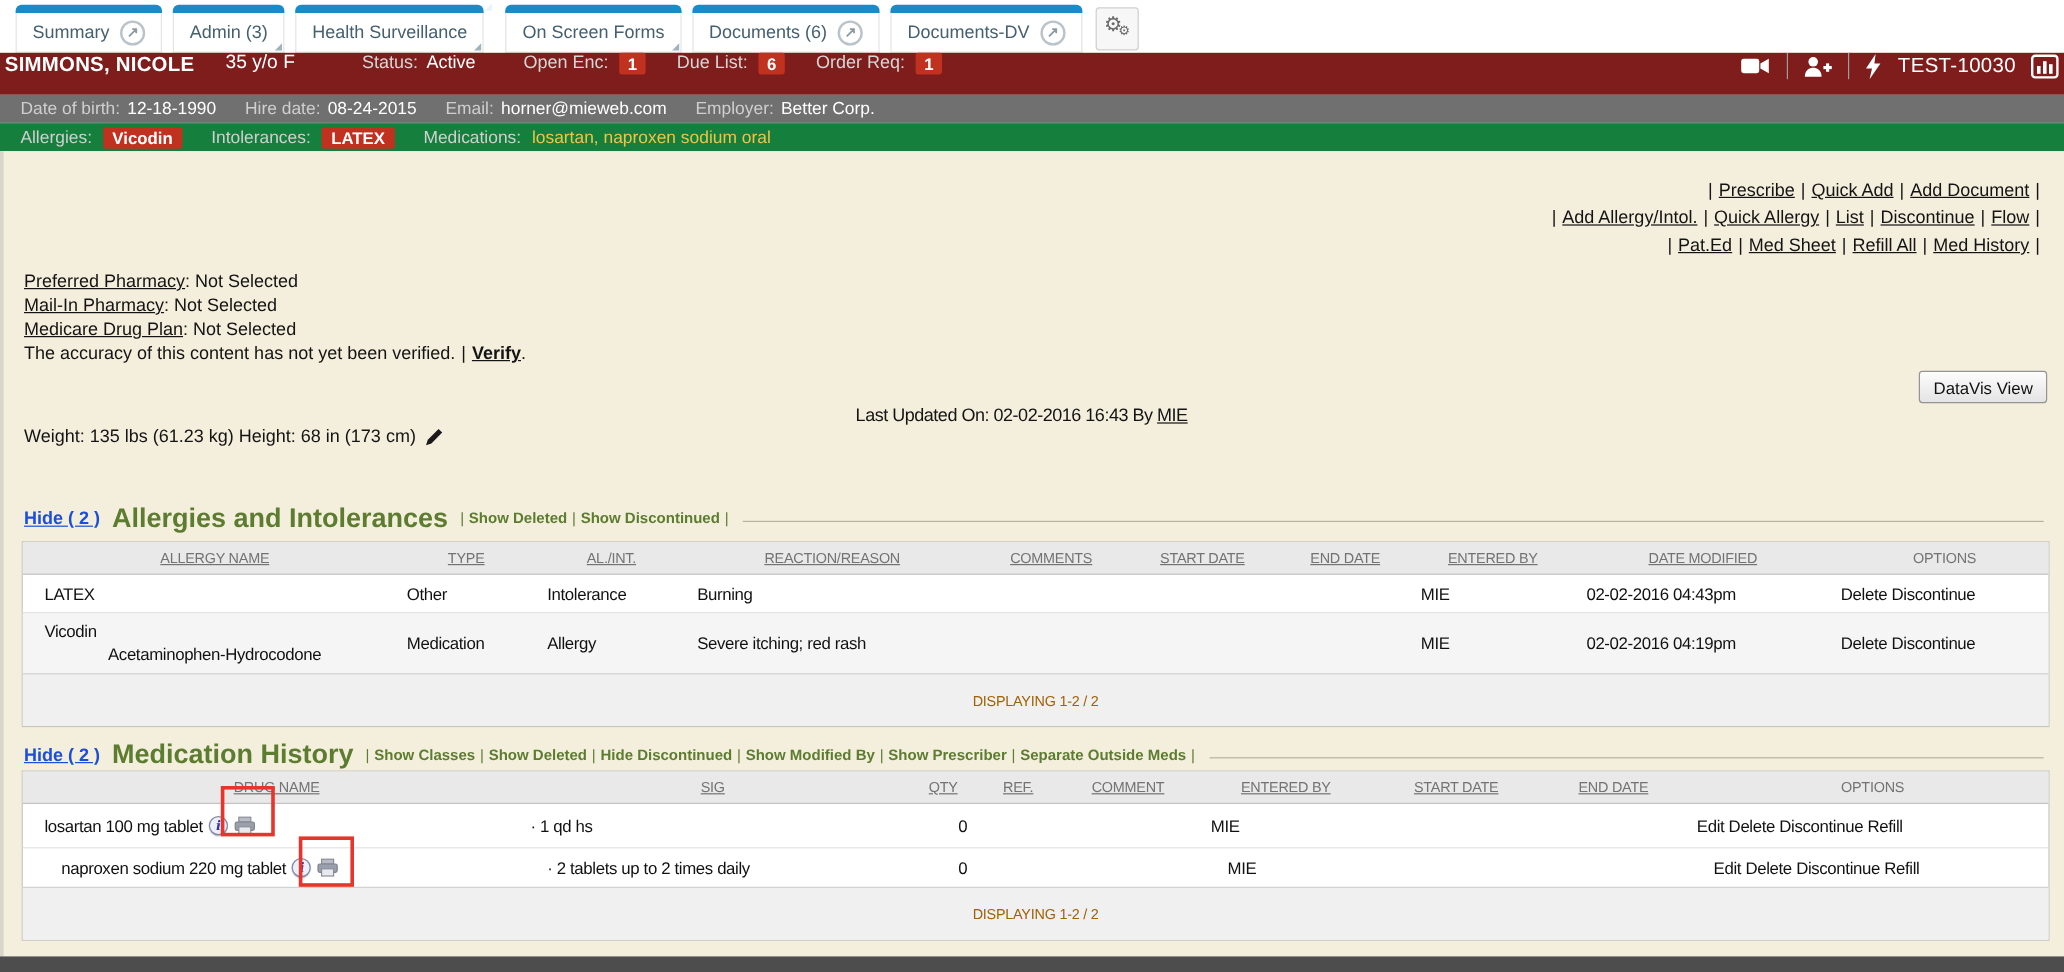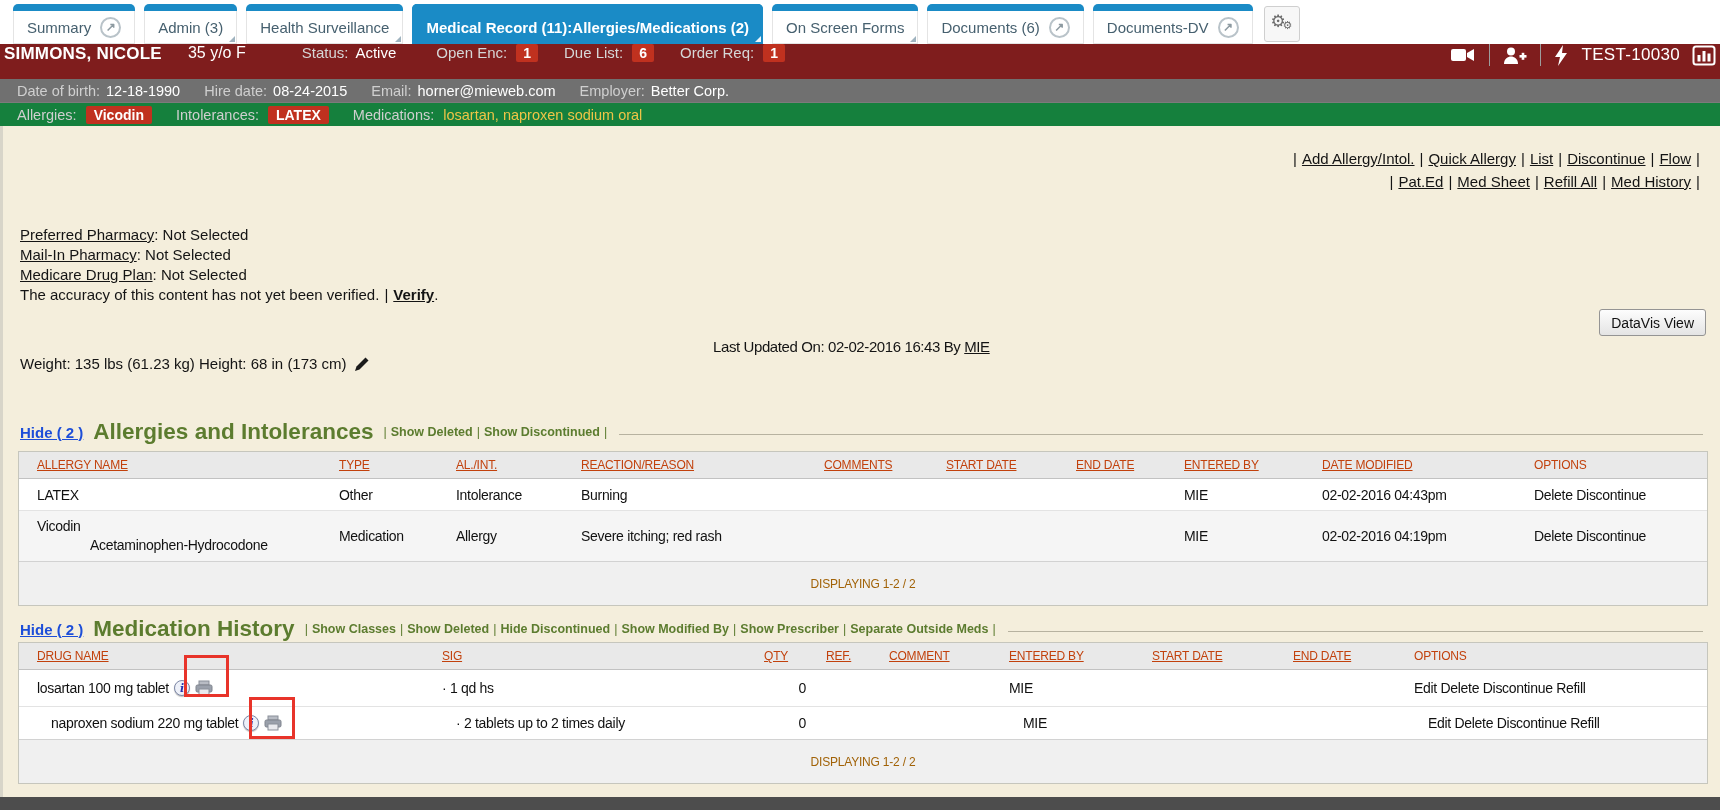--- a/index.html
+++ b/index.html
@@ -75,21 +75,21 @@
   .sec-links { display:flex; align-items:center; margin-left:6px; white-space:nowrap; }
   .slink { color:#5c7c2f; font-weight:bold; font-size:12.5px; cursor:pointer; }
   .gp { color:#5c7c2f; font-size:12.5px; margin:0 4px; }
   .sec-line { flex:1; border-top:1px solid #b7b2a0; margin-left:8px; margin-top:4px; }
   
   .tbl { position:absolute; left:15px; width:1690px; background:#fff; border:1px solid #c6c6bd; }
   .agrid { display:grid; grid-template-columns:302px 117px 125px 243px 122px 130px 108px 138px 212px 1fr; }
   .mgrid { display:grid; grid-template-columns:405px 322px 62px 63px 120px 143px 141px 121px 1fr; }
   .thead { background:#e9e9e9; border-bottom:1px solid #c2c2c2; }
   .thead .c { height:26px; }
-  .hc { font-size:12px; color:#c2410c; letter-spacing:-0.2px; cursor:pointer; }
+  .hc { font-size:12px; color:#737373; letter-spacing:-0.2px; cursor:pointer;justify-content:center; }
   .hc span { text-decoration:underline; }
   .hc.nound span { text-decoration:none; }
   .c { display:flex; align-items:center; padding-left:18px; white-space:nowrap; overflow:visible; }
   .trow .c { font-size:14px; color:#111; letter-spacing:-0.3px; }
   .row-h31 .c { height:31px; }
   .row-h50 .c { height:50px; }
   .row-h36 .c { height:36px; }
   .row-h32 .c { height:32px;padding-left:32px; }
   .alt { background:#f5f5f5; }
   .rowline { border-top:1px solid #e3e3e3; }
@@ -134,23 +134,20 @@
     </div>
     <div class="tab">
       <div class="tab-top"></div>
       <div class="tab-body">
           <span>Health Surveillance</span>
         </div>
       <span class="fold"></span>
     </div>
     <div class="tab active">
       <div class="tab-top"></div>
-      <div class="tab-body">
-          <span>Medical Record (11):Allergies/Medications (2)</span>
-        </div>
       <span class="fold"></span>
     </div>
     <div class="tab">
       <div class="tab-top"></div>
       <div class="tab-body">
           <span>On Screen Forms</span>
         </div>
       <span class="fold"></span>
     </div>
     <div class="tab">
@@ -239,20 +236,23 @@
     <span class="dlabel ml24">Intolerances:</span>
     <span class="badge2">LATEX</span>
     <span class="dlabel ml24">Medications:</span>
     <span class="meds-gold">losartan, naproxen sodium oral</span>
   </div>
 
   <div class="content">
 
     <div class="qlinks">
       <div>
+        <span class="p">|</span><span class="ql">Prescribe</span><span class="p">|</span><span class="ql">Quick Add</span><span class="p">|</span><span class="ql">Add Document</span><span class="p">|</span>
+      </div>
+      <div>
         <span class="p">|</span><span class="ql">Add Allergy/Intol.</span><span class="p">|</span><span class="ql">Quick Allergy</span><span class="p">|</span><span class="ql">List</span><span class="p">|</span><span class="ql">Discontinue</span><span class="p">|</span><span class="ql">Flow</span><span class="p">|</span>
       </div>
       <div>
         <span class="p">|</span><span class="ql">Pat.Ed</span><span class="p">|</span><span class="ql">Med Sheet</span><span class="p">|</span><span class="ql">Refill All</span><span class="p">|</span><span class="ql">Med History</span><span class="p">|</span>
       </div>
     </div>
 
     <div class="pharm">
       <div><span class="ulabel">Preferred Pharmacy</span><span>:</span><span> Not Selected</span></div>
       <div><span class="ulabel">Mail-In Pharmacy</span><span>:</span><span> Not Selected</span></div>

